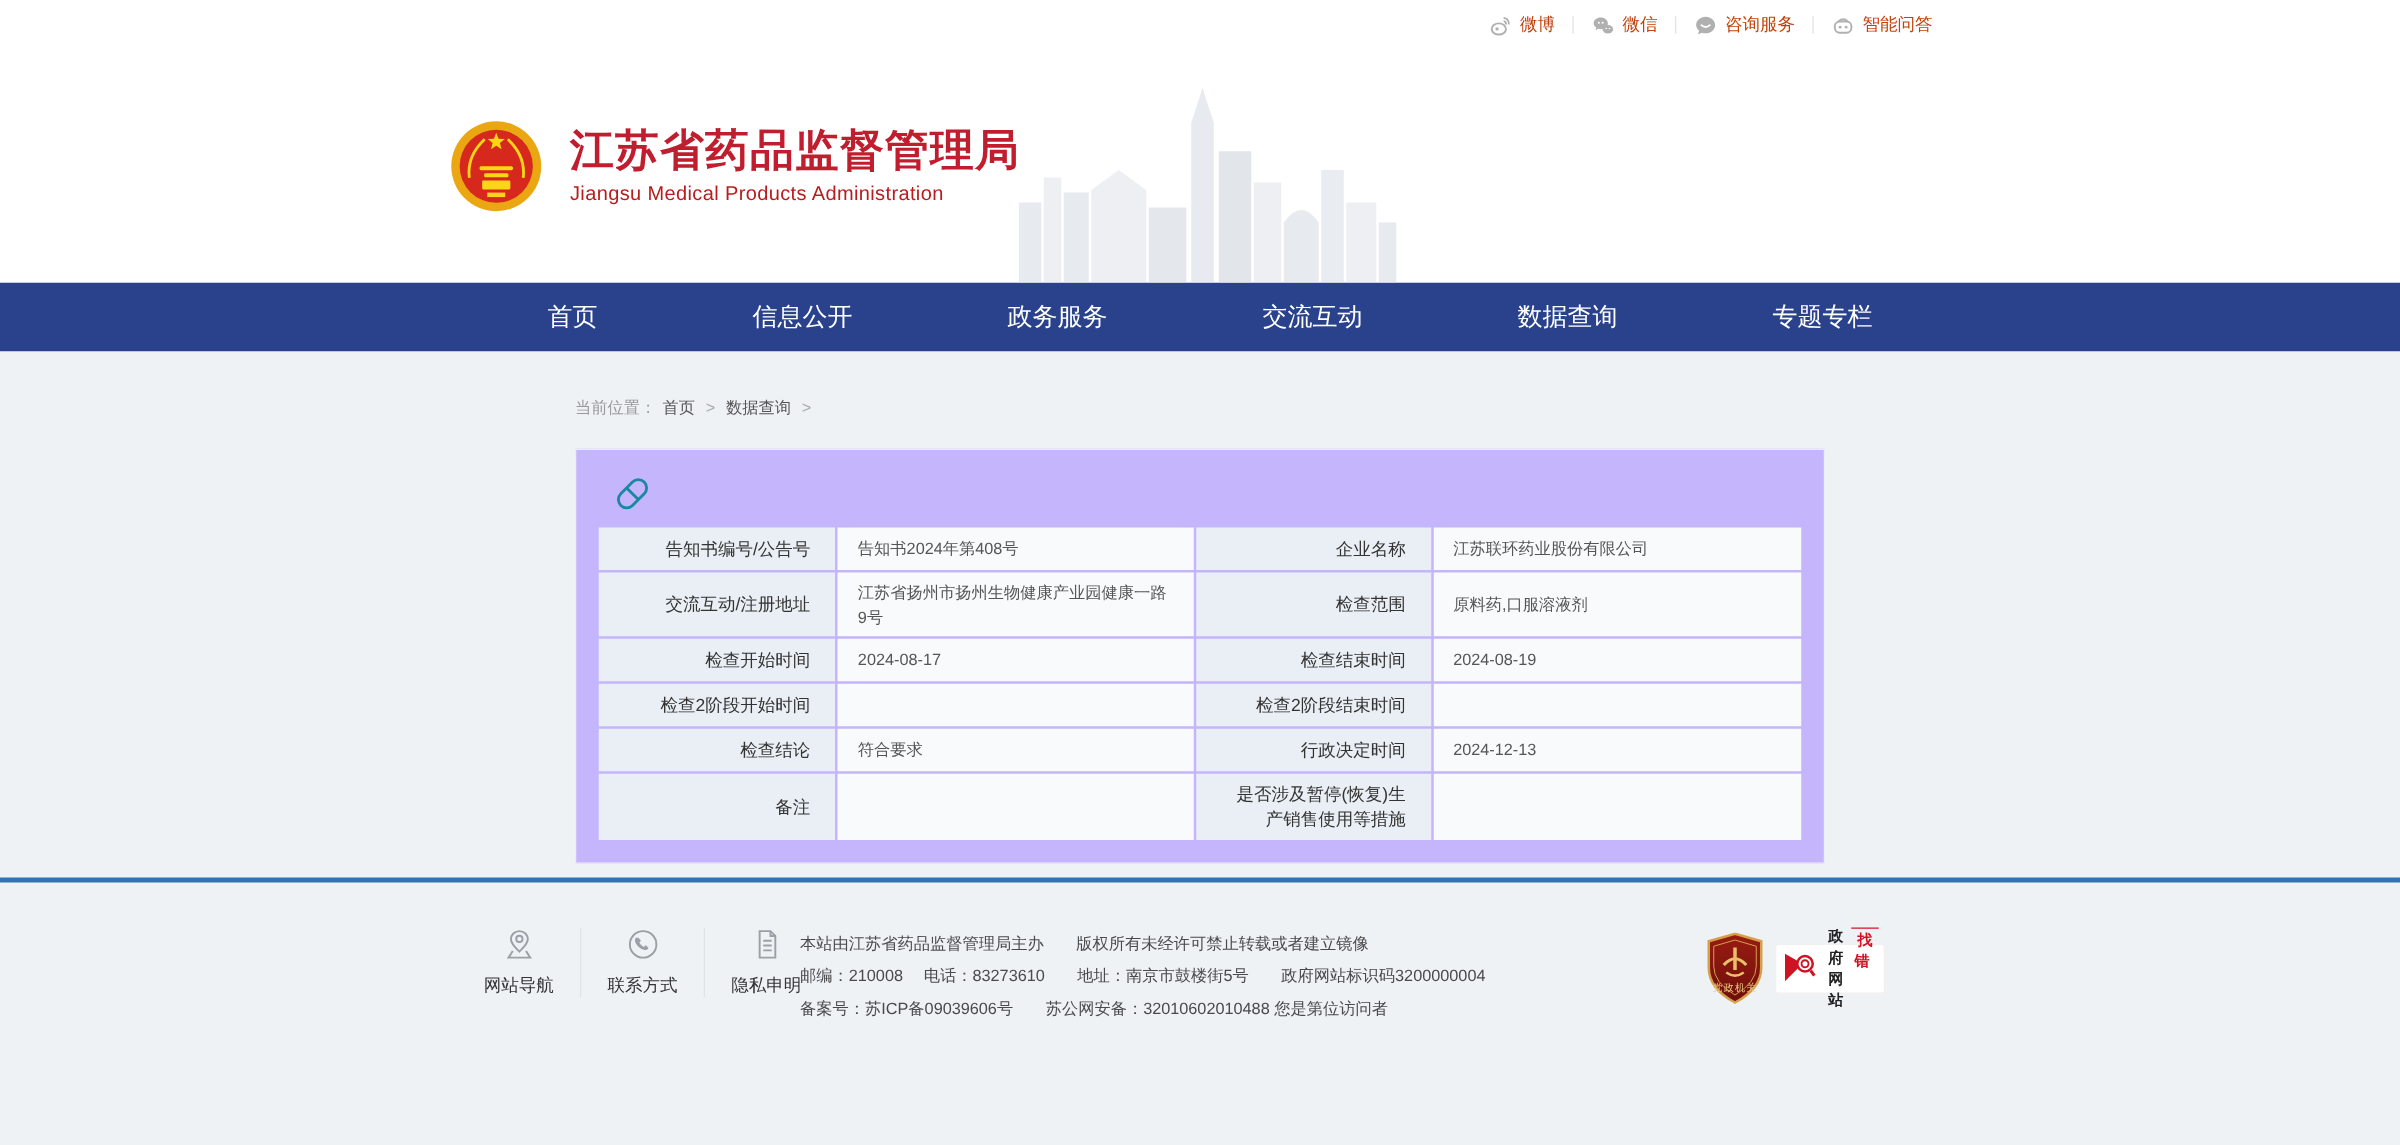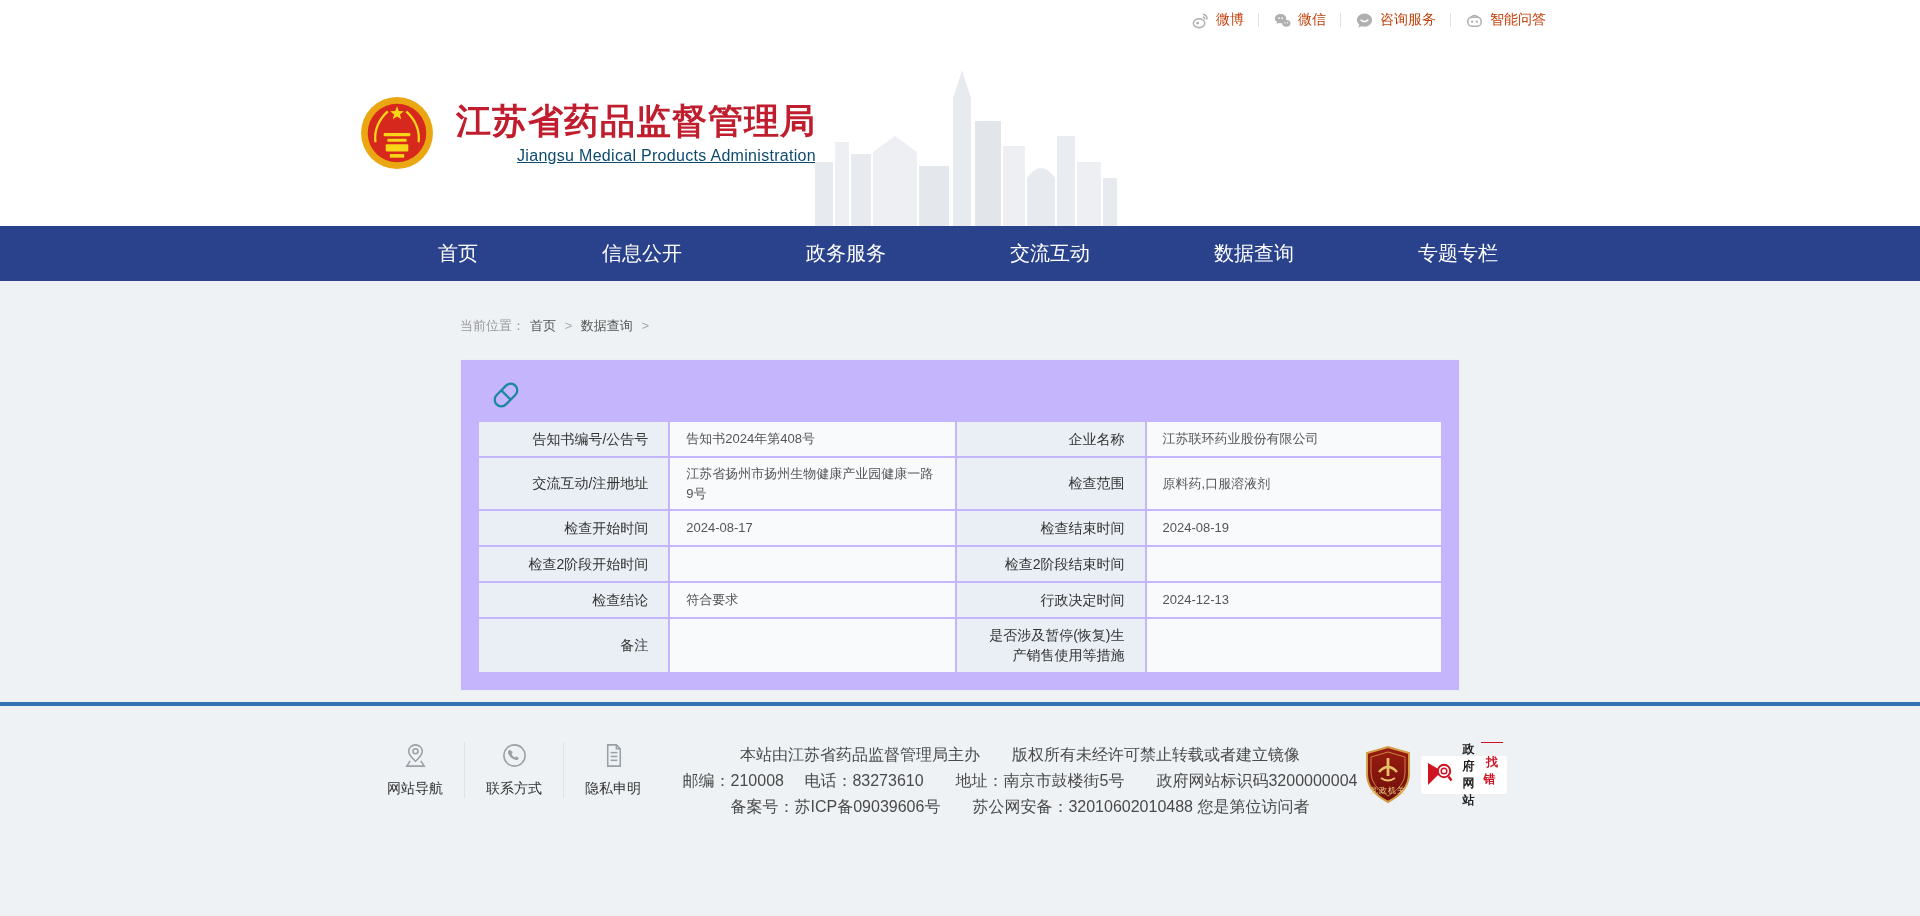--- a/index.html
+++ b/index.html
@@ -17,24 +17,24 @@
   .topbar-inner { width:1200px; margin:0 auto; height:100%;
     display:flex; justify-content:flex-end; align-items:center; }
   .top-link { display:flex; align-items:center; gap:6px;
     color:#c2410c; font-size:14px; padding:0 14px; cursor:pointer; }
   .top-link svg { display:block; }
   .tdiv { width:1px; height:14px; background:#e2e2e2; }
 
   
   .header { height:186px; background:#fff; position:relative; overflow:hidden; }
   .header-inner { width:1200px; margin:0 auto; height:100%; position:relative; }
-  .brand { position:absolute; left:0; top:56px; display:flex; align-items:center; gap:22px;text-align:right; }
+  .brand { position:absolute; left:0; top:56px; display:flex; align-items:center; gap:22px; }
   .emblem svg { width:74px; height:74px; display:block; }
   .brand-cn { font-size:35px; font-weight:bold; color:#c01e2e; letter-spacing:1px; line-height:1.15; }
-  .brand-en { font-size:16px; color:#0c4a6e; margin-top:6px; letter-spacing:0.3px;text-decoration:underline; }
+  .brand-en { font-size:16px; color:#b91c1c; margin-top:6px; letter-spacing:0.3px; }
   .skyline { position:absolute; left:455px; bottom:0; }
   .skyline svg { display:block; }
 
   
   .nav { height:55px; background:#2a428c; }
   .nav-inner { width:1200px; margin:0 auto; height:100%;
     display:flex; align-items:center; list-style:none; padding:0 0 0 78px; }
   .nav-inner li { color:#fff; font-size:20px; font-weight:500;
     margin-right:124px; cursor:pointer; white-space:nowrap; }
 
@@ -60,32 +60,32 @@
   
   .footer-line { height:4px; background:#3273b4; }
   .footer-inner { width:1200px; margin:0 auto; position:relative; height:259px; }
   .quick-links { position:absolute; left:6px; top:36px; display:flex; }
   .ql { display:flex; flex-direction:column; align-items:center;
     padding:0 21px; cursor:pointer; }
   .ql:not(:last-child) { border-right:1px solid #dfe3e8; }
   .ql-icon svg { width:27px; height:27px; display:block; }
   .ql-label { margin-top:11px; font-size:14px; color:#333; }
   .footer-text { position:absolute; left:280px; top:36px; width:760px;
-    text-align:center; font-size:16px; color:#4a4a4a; line-height:26px; }
+    font-size:13px; color:#4a4a4a; line-height:26px; }
   .badges { position:absolute; right:52px; top:40px; display:flex; align-items:center; gap:8px; }
   .badge-shield { display:block; cursor:pointer; }
   .badge-shield svg { width:48px; height:58px; display:block; }
   .badge-finder { width:88px; height:40px; background:#fff; border:1px solid #f0f0f0;
     border-radius:3px; display:flex; align-items:center; padding:2px 4px; cursor:pointer; }
   .bf-icon svg { width:30px; height:30px; display:block; }
   .bf-text { display:flex; flex-direction:row; margin-left:2px; width:52px; }
   .bf-text b { font-size:12px; color:#222; letter-spacing:1px; text-align:center; }
   .bf-text i { font-style:normal; font-size:12px; color:#cf1322; font-weight:bold;
     letter-spacing:5px; text-align:center; border-top:1px solid #cf1322;
-    margin-top:1px; padding-top:11px; text-indent:5px; }
+    margin-top:1px; padding-top:1px; text-indent:5px; }
 </style>
 </head>
 <body>
 
 <div class="page">
 
   <div class="topbar">
     <div class="topbar-inner">
       <a class="top-link">
         <span>

